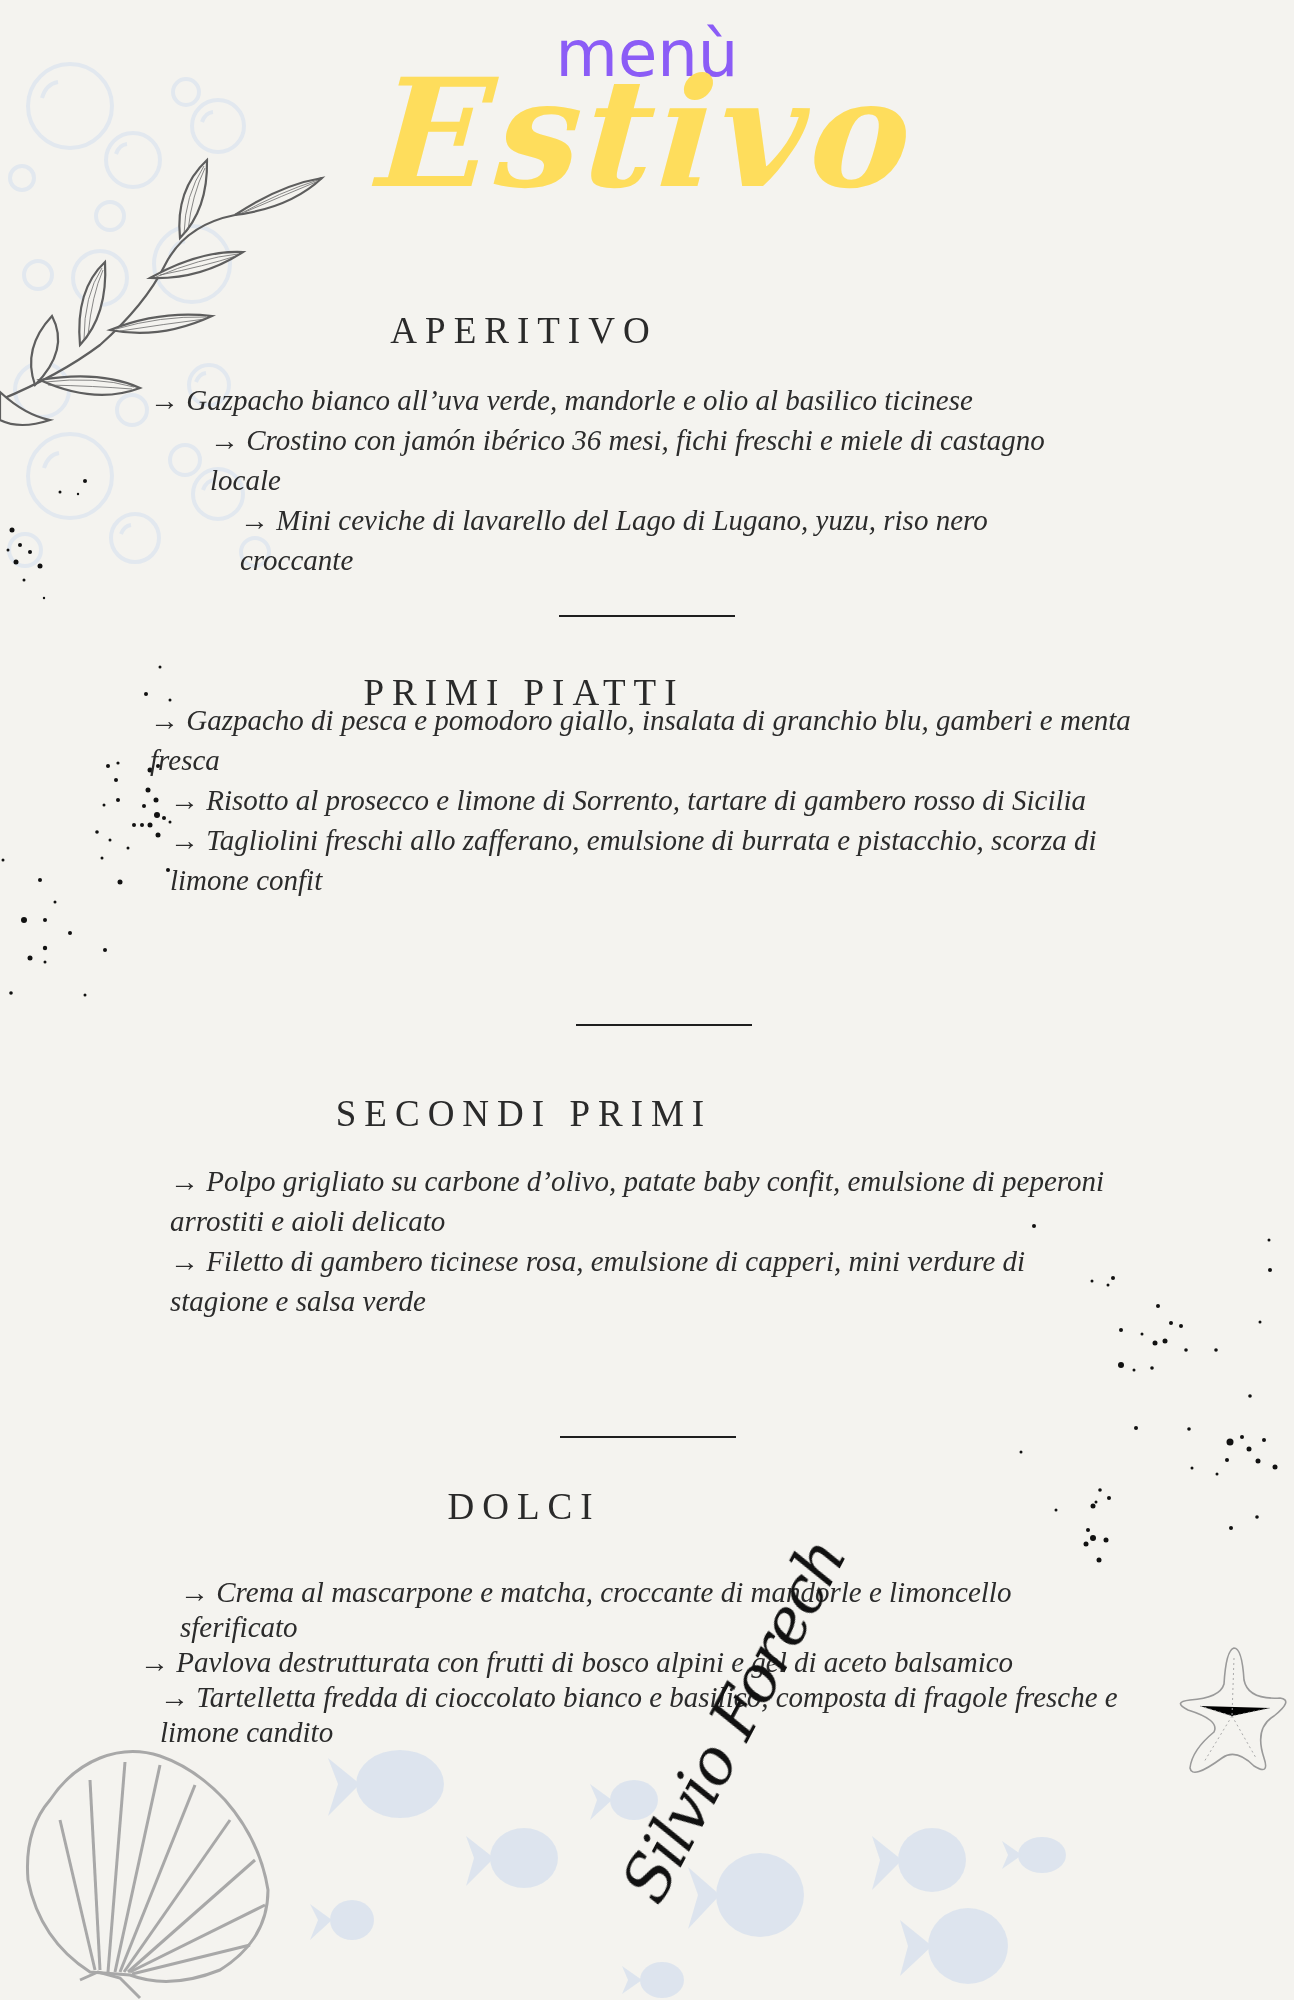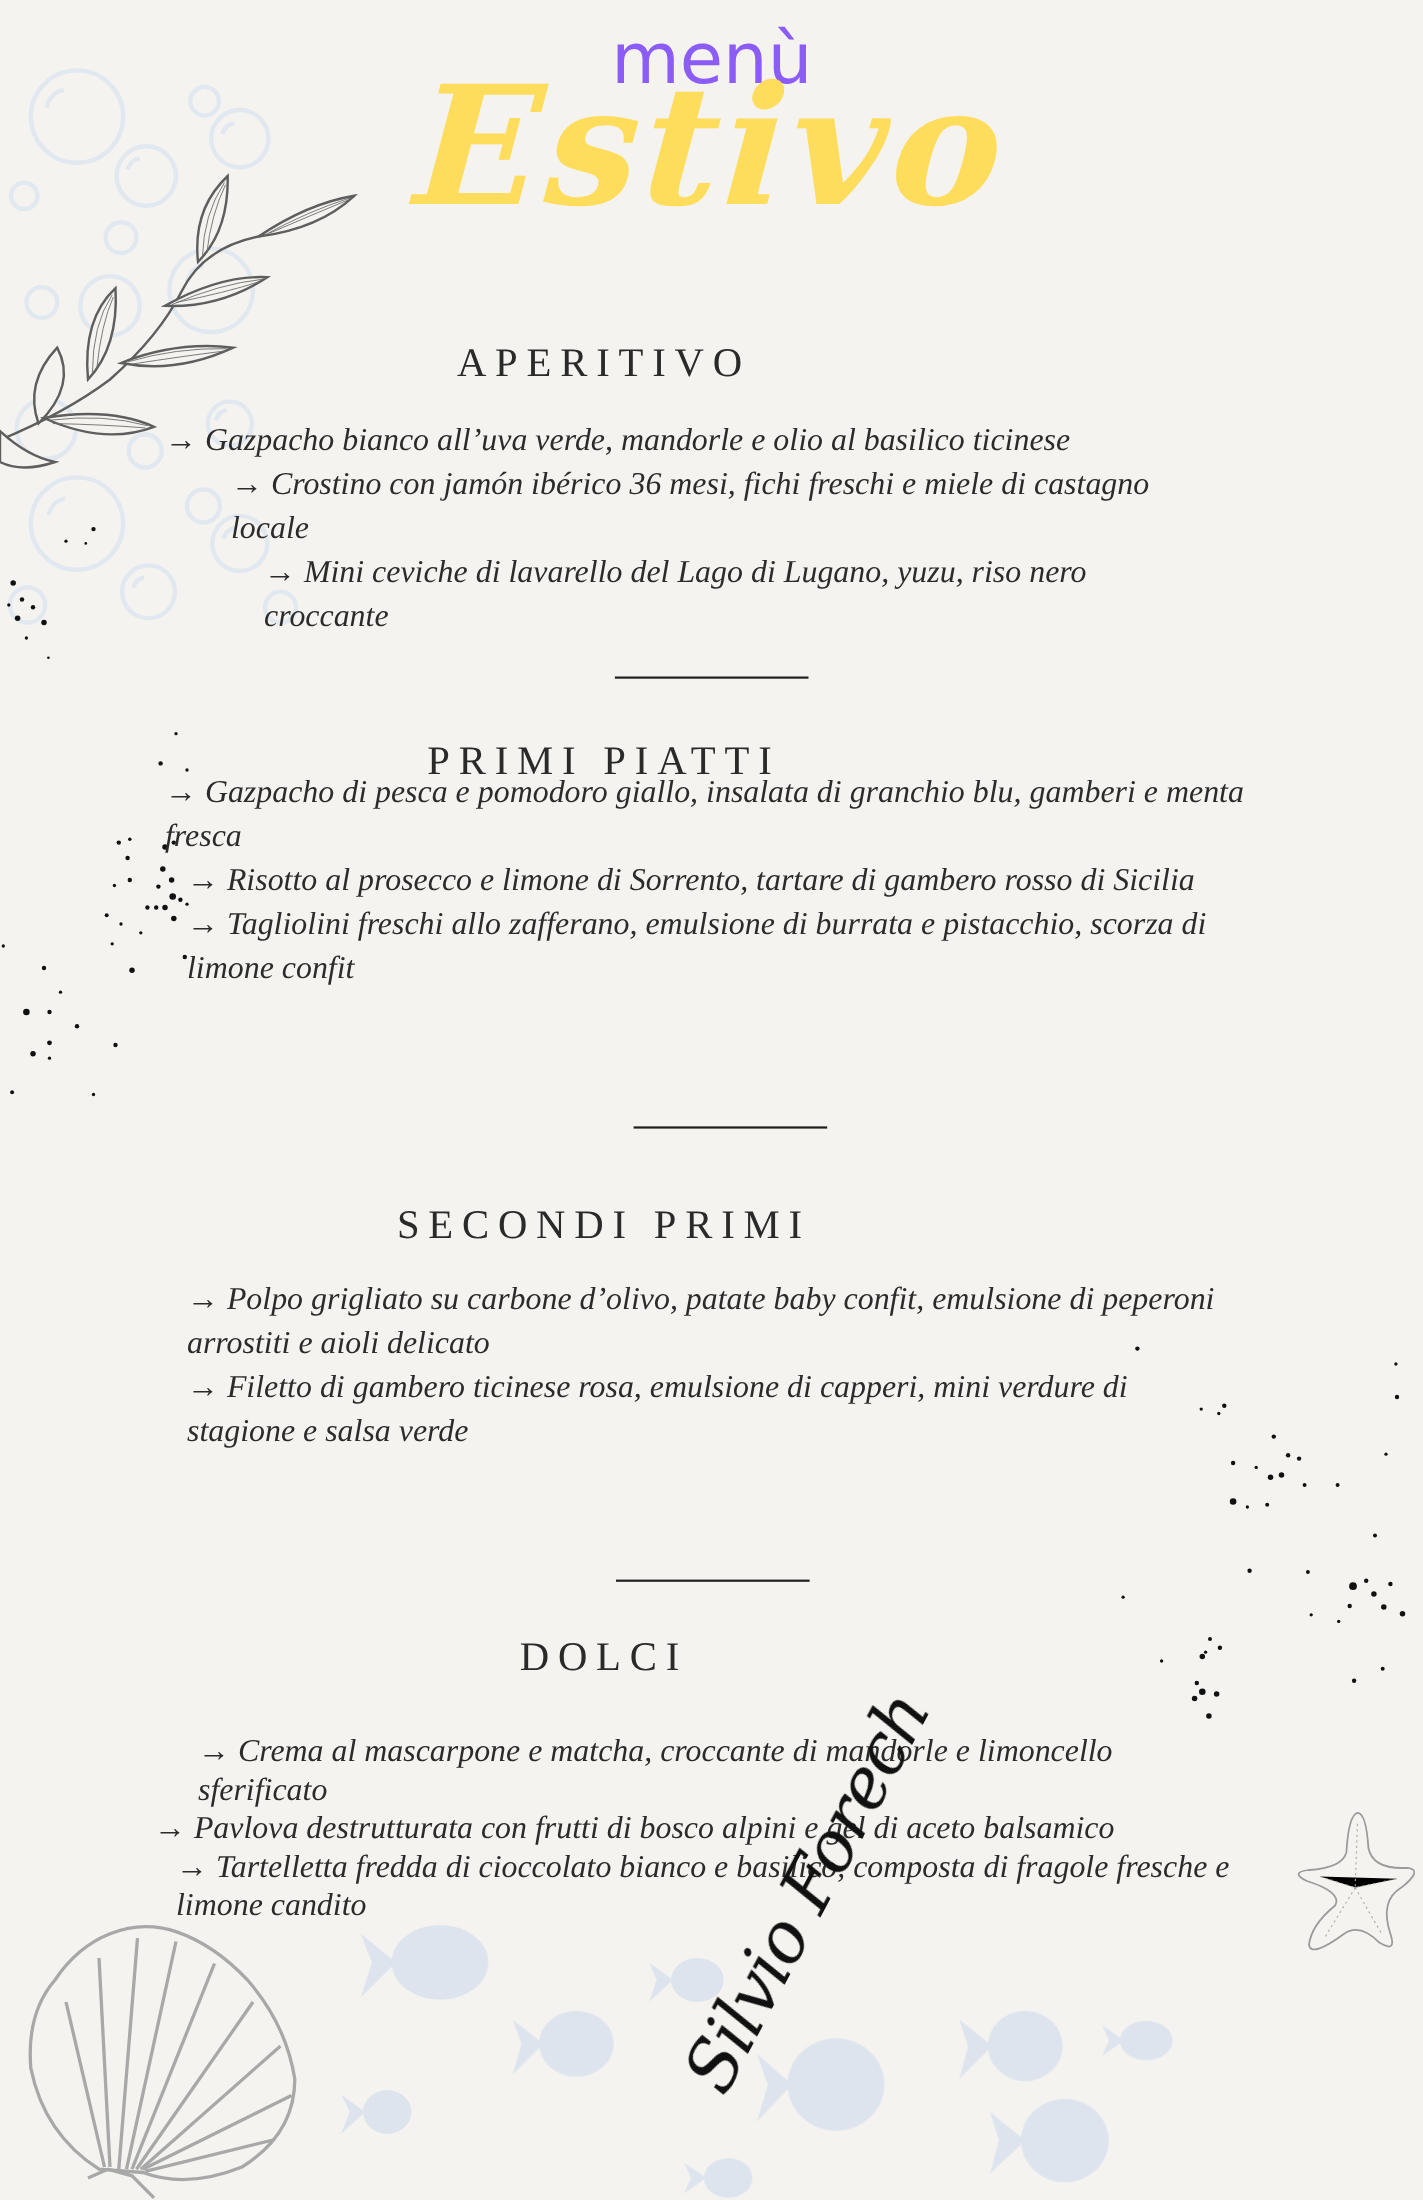--- a/index.html
+++ b/index.html
@@ -19,21 +19,21 @@
     position: absolute; left: 0; width: 1294px; top: 58px;
     text-align: center; font-family: "DejaVu Serif", serif;
     font-style: italic; font-weight: bold;
     font-size: 150px; line-height: 1; color: #fedd5c; letter-spacing: 4px;
     transform: skewX(-4deg);
   }
 
   .section-title {
     position: absolute; left: 0; width: 1048px; text-align: center;
     font-family: "Liberation Serif", serif; font-size: 37px;
-    letter-spacing: 8px; color: #2a2a2a; line-height: 1; margin-left: 25px;
+    letter-spacing: 8px; color: #2a2a2a; line-height: 1;
   }
   .items {
     position: absolute; left: 150px; width: 1000px; text-align: left;
     font-family: "Liberation Serif", serif; font-style: italic;
     font-size: 29px; line-height: 40px; color: #2b2b2b;
   }
   .items.tight { line-height: 35px; }
   .item { display: block; }
   .divider {
     position: absolute; height: 2px; background: #1e1e1e; width: 176px;

